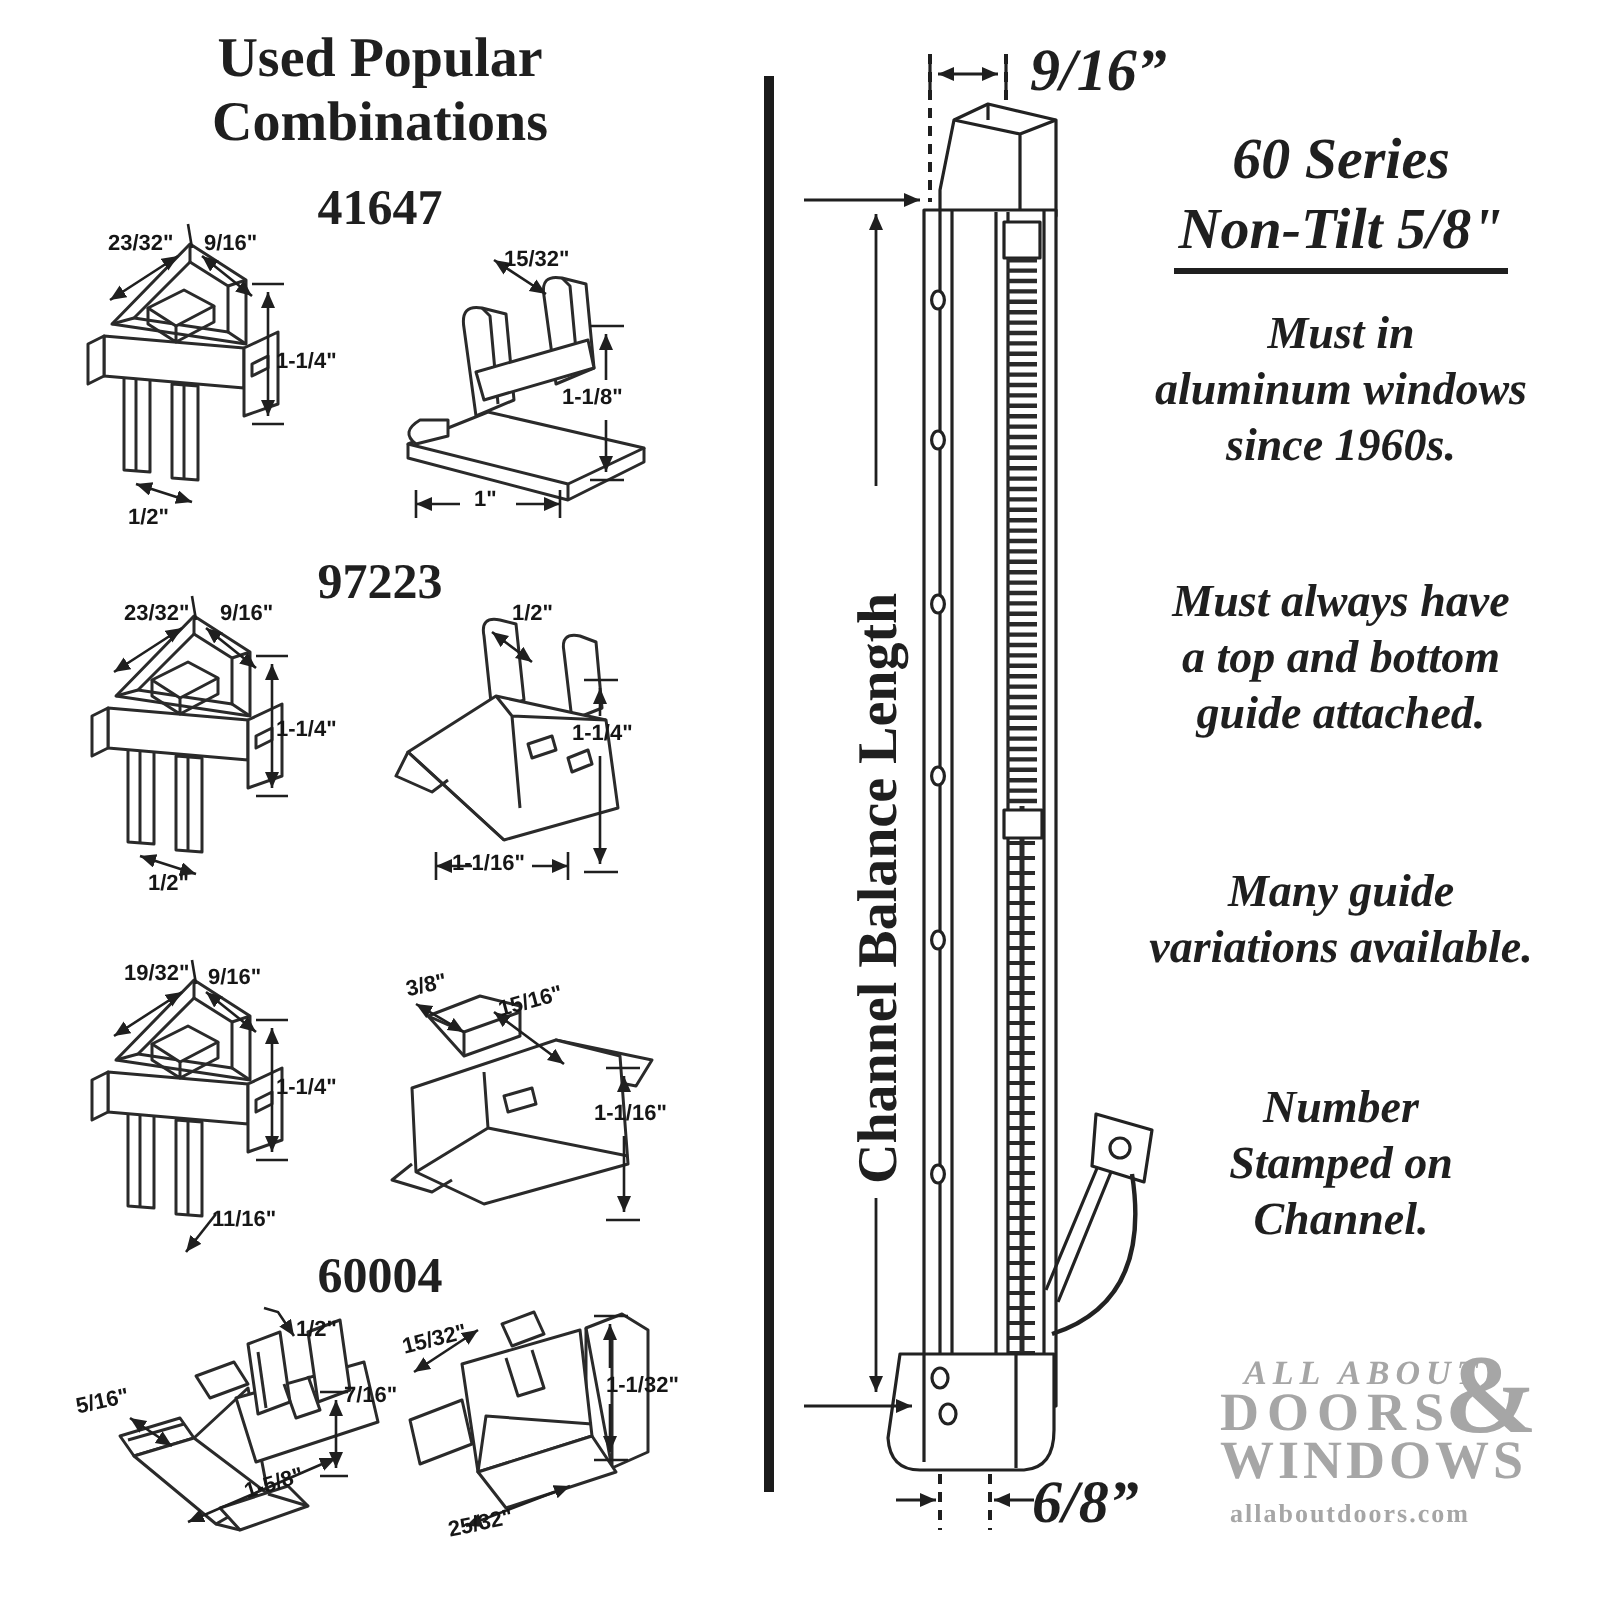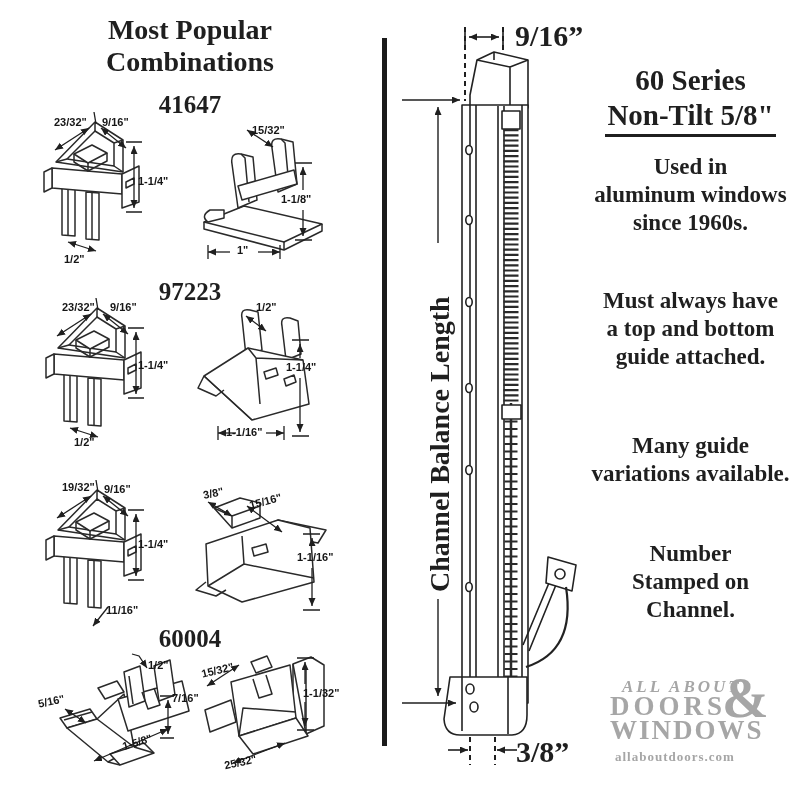--- a/index.html
+++ b/index.html
@@ -8,24 +8,24 @@
   .abs{position:absolute;}
   .title{position:absolute;left:55px;top:14px;width:270px;text-align:center;
          font-size:28px;font-weight:bold;line-height:32px;}
   .sec-head{position:absolute;width:140px;text-align:center;font-size:25px;font-weight:bold;}
   .dl{position:absolute;font-family:"Liberation Sans",sans-serif;font-weight:bold;
       font-size:11px;white-space:nowrap;color:#161616;}
   .rot-12{transform:rotate(-12deg)} .rot-14{transform:rotate(-14deg)}
   .rot-15{transform:rotate(-15deg)} .rot-17{transform:rotate(-17deg)}
   .dim{stroke:#1f1f1f;stroke-width:1.3;fill:none;}
   .divider{position:absolute;left:382px;top:38px;width:5px;height:708px;background:#1b1b1b;}
-  .big-dim{position:absolute;font-size:30px;font-weight:bold;white-space:nowrap;}
+  .big-dim{position:absolute;font-size:30px;font-weight:bold;white-space:nowrap;font-style:italic;}
   .cbl{position:absolute;left:424px;top:592px;transform:rotate(-90deg);transform-origin:0 0;
        font-size:28px;font-weight:bold;white-space:nowrap;}
-  .info{position:absolute;left:588px;width:205px;text-align:center;font-weight:bold;}
+  .info{position:absolute;left:568px;width:205px;text-align:center;font-weight:bold;font-style:italic;}
   .series-title{top:64px;font-size:29px;}
   .series-sub{top:99px;font-size:29px;}
   .series-sub span{display:inline-block;border-bottom:3px solid #1f1f1f;padding:0 2px 2px 2px;}
   .note{font-size:23px;line-height:28px;white-space:pre-line;}
   .n1{top:153px;} .n2{top:287px;} .n3{top:432px;} .n4{top:540px;}
   .logo{position:absolute;left:610px;top:678px;width:168px;color:#a6a6a6;font-weight:bold;}
   .logo-r1{font-size:17px;letter-spacing:3px;line-height:17px;padding-left:12px;font-style:italic;}
   .logo-r2{font-size:27px;letter-spacing:4px;line-height:23px;}
   .logo-r3{font-size:27px;letter-spacing:2px;line-height:24px;font-family:Liberation Serif, serif;}
   .logo-web{font-size:13px;letter-spacing:1px;line-height:20px;margin-top:5px;padding-left:5px;}
@@ -104,21 +104,21 @@
         <path d="M56,12 L72,6 L77,17 L61,23 Z"></path>
         <path d="M36,32 L95,15 L101,68 L44,86 Z"></path>
         <path d="M58,29 L64,48 L77,44 L71,25 M44,86 L48,58 L101,62" fill="none"></path>
         <path d="M10,60 L36,50 L41,72 L15,82 Z"></path>
         <path d="M44,86 L101,68 L113,86 L58,104 Z"></path>
       </g>
     </defs>
   </svg>
 
   <div class="title">
-    <div>Most Popular</div>
+    <div>Used Popular</div>
     <div>Combinations</div>
   </div>
 
   <div class="sec-head" style="left:120px;top:91px">41647</div>
   <div class="sec-head" style="left:120px;top:278px">97223</div>
   <div class="sec-head" style="left:120px;top:625px">60004</div>
 
   <svg class="abs" style="left:22px;top:110px" width="140" height="160" viewBox="0 0 140 160">
     <use href="#artA"></use>
     <g class="dim">
@@ -288,28 +288,28 @@
       <path d="M58,735 L78,735" stroke-width="1.6" marker-end="url(#ah)"></path>
       <path d="M127,735 L107,735" stroke-width="1.6" marker-end="url(#ah)"></path>
       <path d="M12,85 L70,85" stroke-width="1.4" marker-end="url(#ah)"></path>
       <path d="M48,228 L48,92" stroke-width="1.4" marker-end="url(#ah)"></path>
       <path d="M48,584 L48,681" stroke-width="1.4" marker-end="url(#ah)"></path>
       <path d="M12,688 L66,688" stroke-width="1.4" marker-end="url(#ah)"></path>
     </g>
   </svg>
 
   <span class="big-dim" style="left:515px;top:19px">9/16”</span>
-  <span class="big-dim" style="left:516px;top:735px">3/8”</span>
+  <span class="big-dim" style="left:516px;top:735px">6/8”</span>
   <span class="cbl">Channel Balance Length</span>
 
   <div class="info series-title">60 Series</div>
   <div class="info series-sub">
     <span>Non-Tilt 5/8"</span>
   </div>
-  <div class="info note n1">Used in
+  <div class="info note n1">Must in
 aluminum windows
 since 1960s.</div>
   <div class="info note n2">Must always have
 a top and bottom
 guide attached.</div>
   <div class="info note n3">Many guide
 variations available.</div>
   <div class="info note n4">Number
 Stamped on
 Channel.</div>

